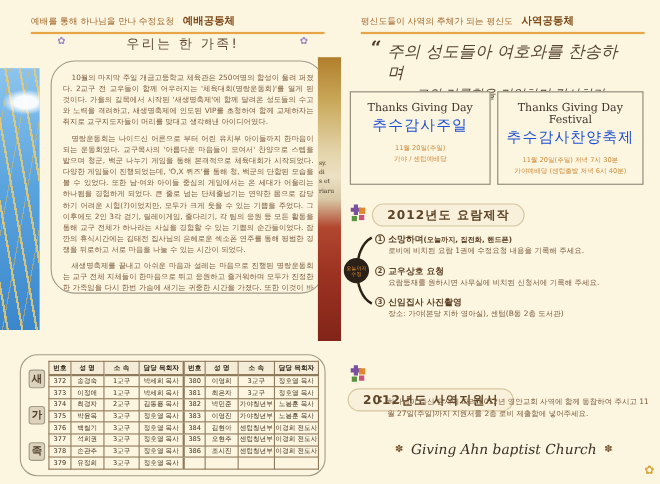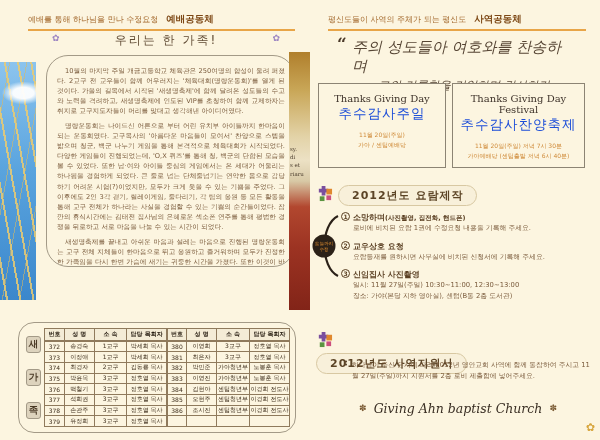--- a/index.html
+++ b/index.html
@@ -281,35 +281,34 @@
         <path d="M26,3 C8,12 8,54 26,63" stroke="#2b2118" stroke-width="2.2" fill="none"></path>
         <circle cx="12" cy="33" r="11.5" fill="#2b2118"></circle>
         <text x="12" y="32" text-anchor="middle" font-size="4.6" fill="#e5902f">오늘까지</text>
         <text x="12" y="38" text-anchor="middle" font-size="4.6" fill="#e5902f">수정</text>
       </svg>
     </div>
 
     <div class="items">
       <div class="item">
         <div class="item-title">
-          <span class="circ">1</span><span>소망하며</span><span class="paren">(사진촬영, 집전화, 핸드폰)</span>
+          <span class="circ">1</span><span>소망하며</span><span class="paren">(오늘까지, 집전화, 핸드폰)</span>
         </div>
         <div class="item-line">로비에 비치된 요람 1권에 수정요청 내용을 기록해 주세요.</div>
       </div>
       <div class="item">
         <div class="item-title">
           <span class="circ">2</span><span>교우상호 요청</span>
         </div>
         <div class="item-line">요람등재를 원하시면 사무실에 비치된 신청서에 기록해 주세요.</div>
       </div>
       <div class="item">
         <div class="item-title">
           <span class="circ">3</span><span>신임집사 사진촬영</span>
         </div>
-        <div class="item-line">일시: 11월 27일(주일) 10:30~11:00, 12:30~13:00</div>
         <div class="item-line">장소: 가야(본당 지하 영아실), 센텀(B동 2층 도서관)</div>
       </div>
     </div>
 
     <div class="section-head sec-2">
       <svg width="17" height="17" viewBox="0 0 18 18">
         <path d="M6 1h4v3h3v4h-3v3H6V8H3V4h3z" fill="#7a4f9e"></path>
         <rect x="11" y="4" width="6" height="6" fill="#e0882e"></rect>
         <rect x="4" y="12" width="5" height="5" fill="#5a9440"></rect>
         <rect x="11" y="11" width="5" height="5" fill="#cc4f7d"></rect>

